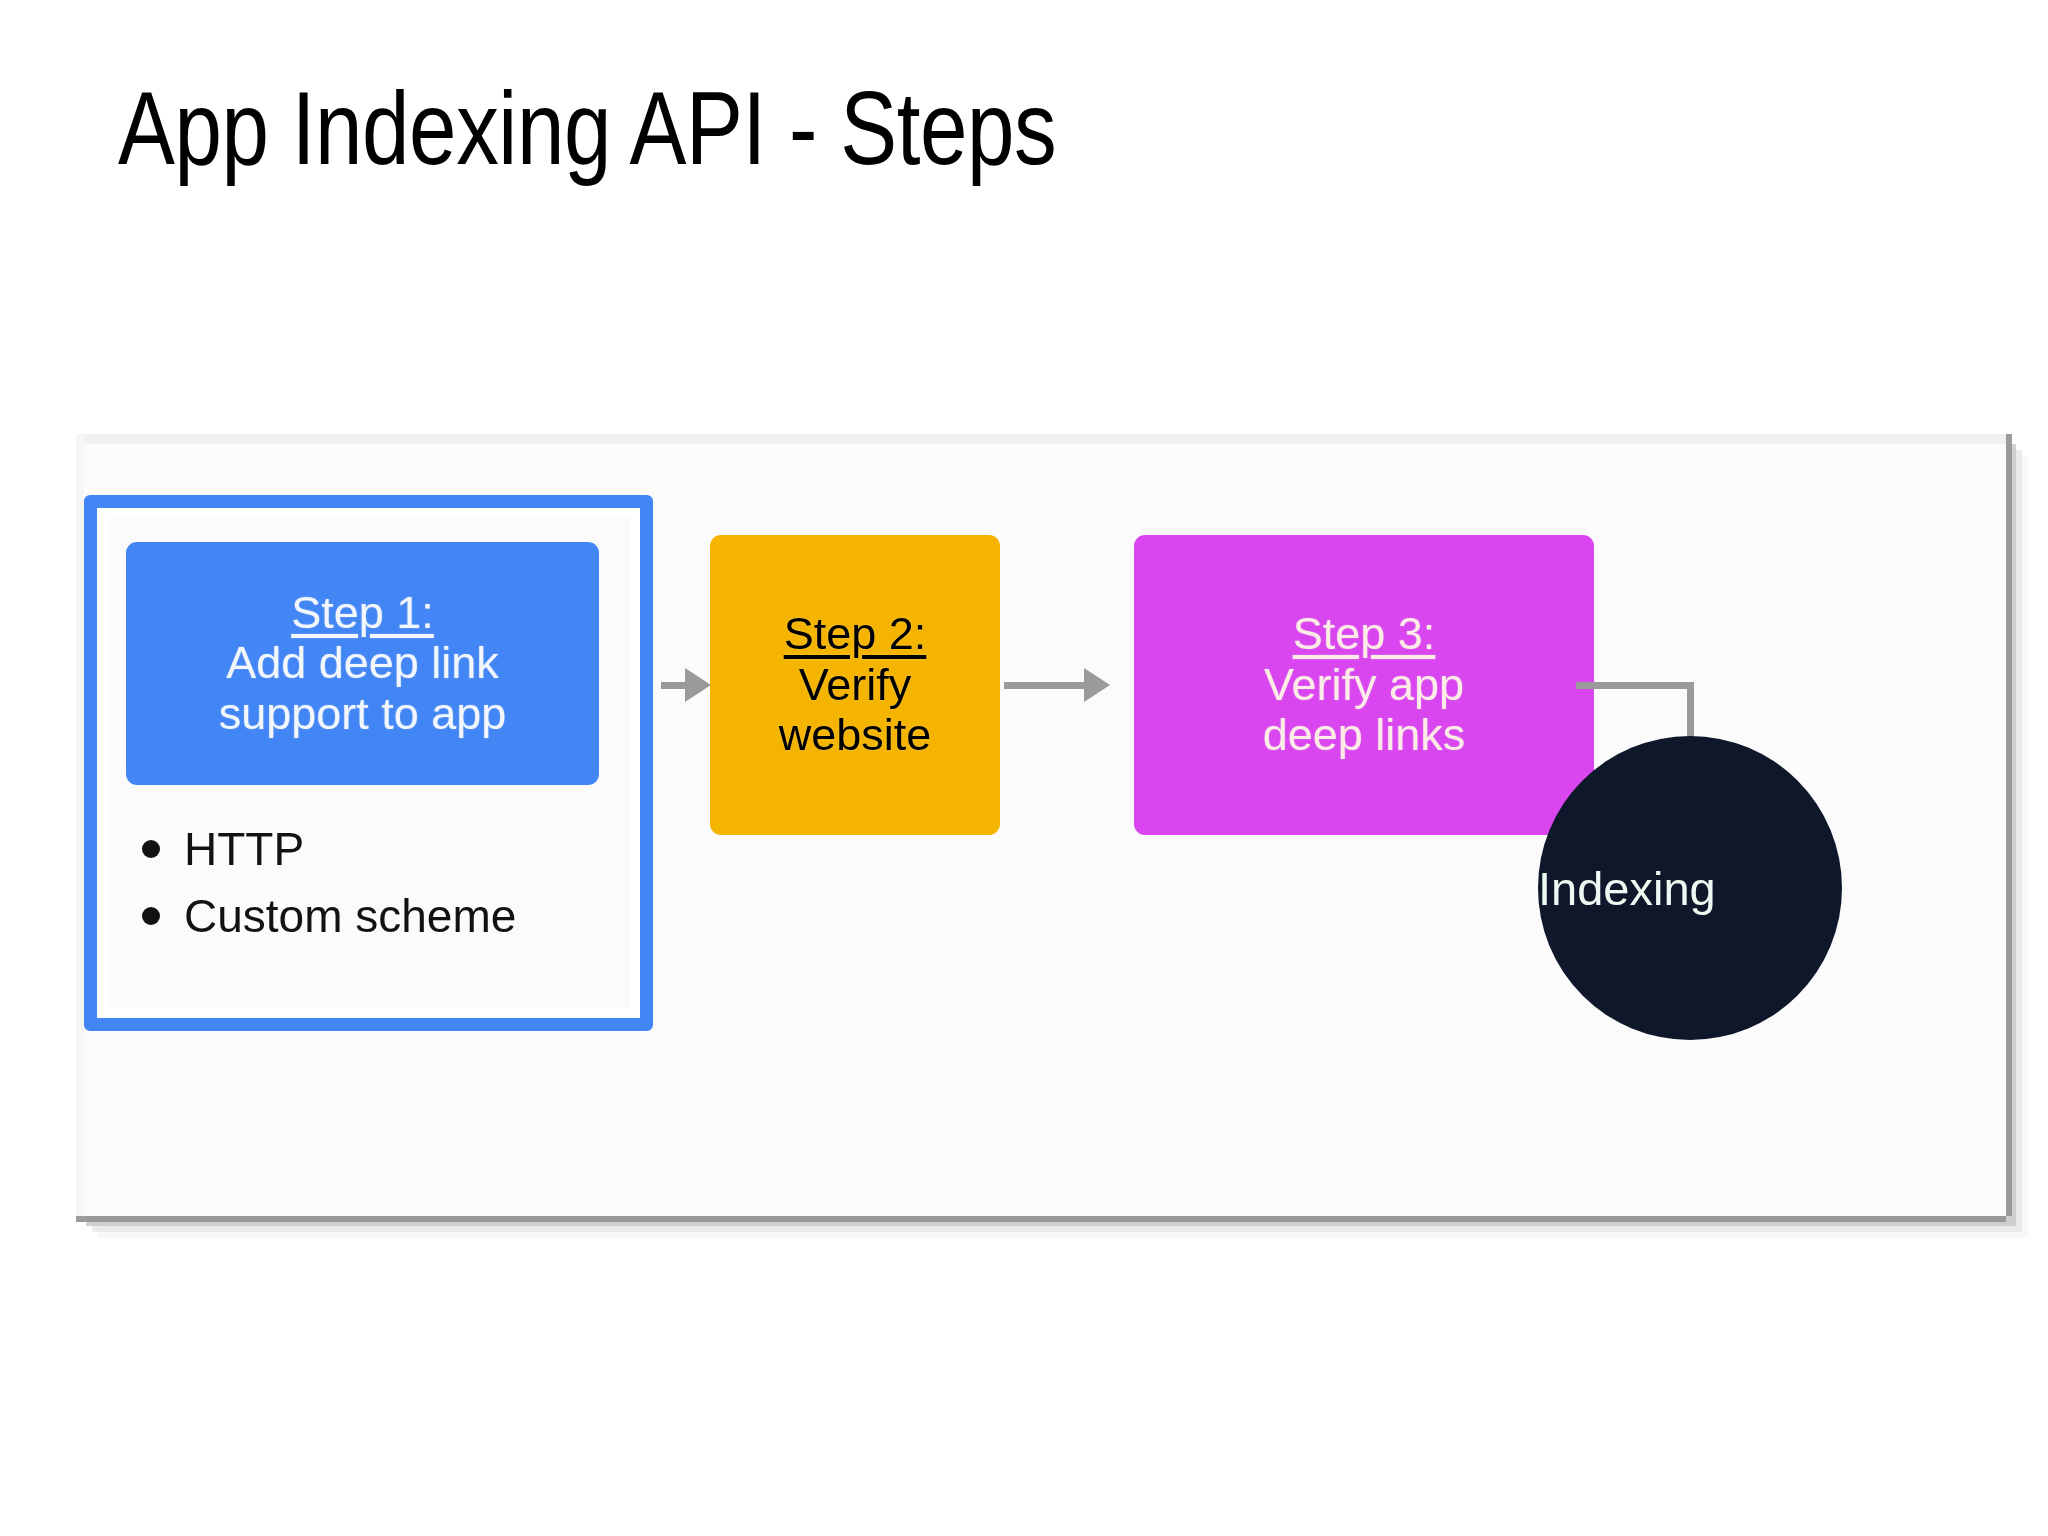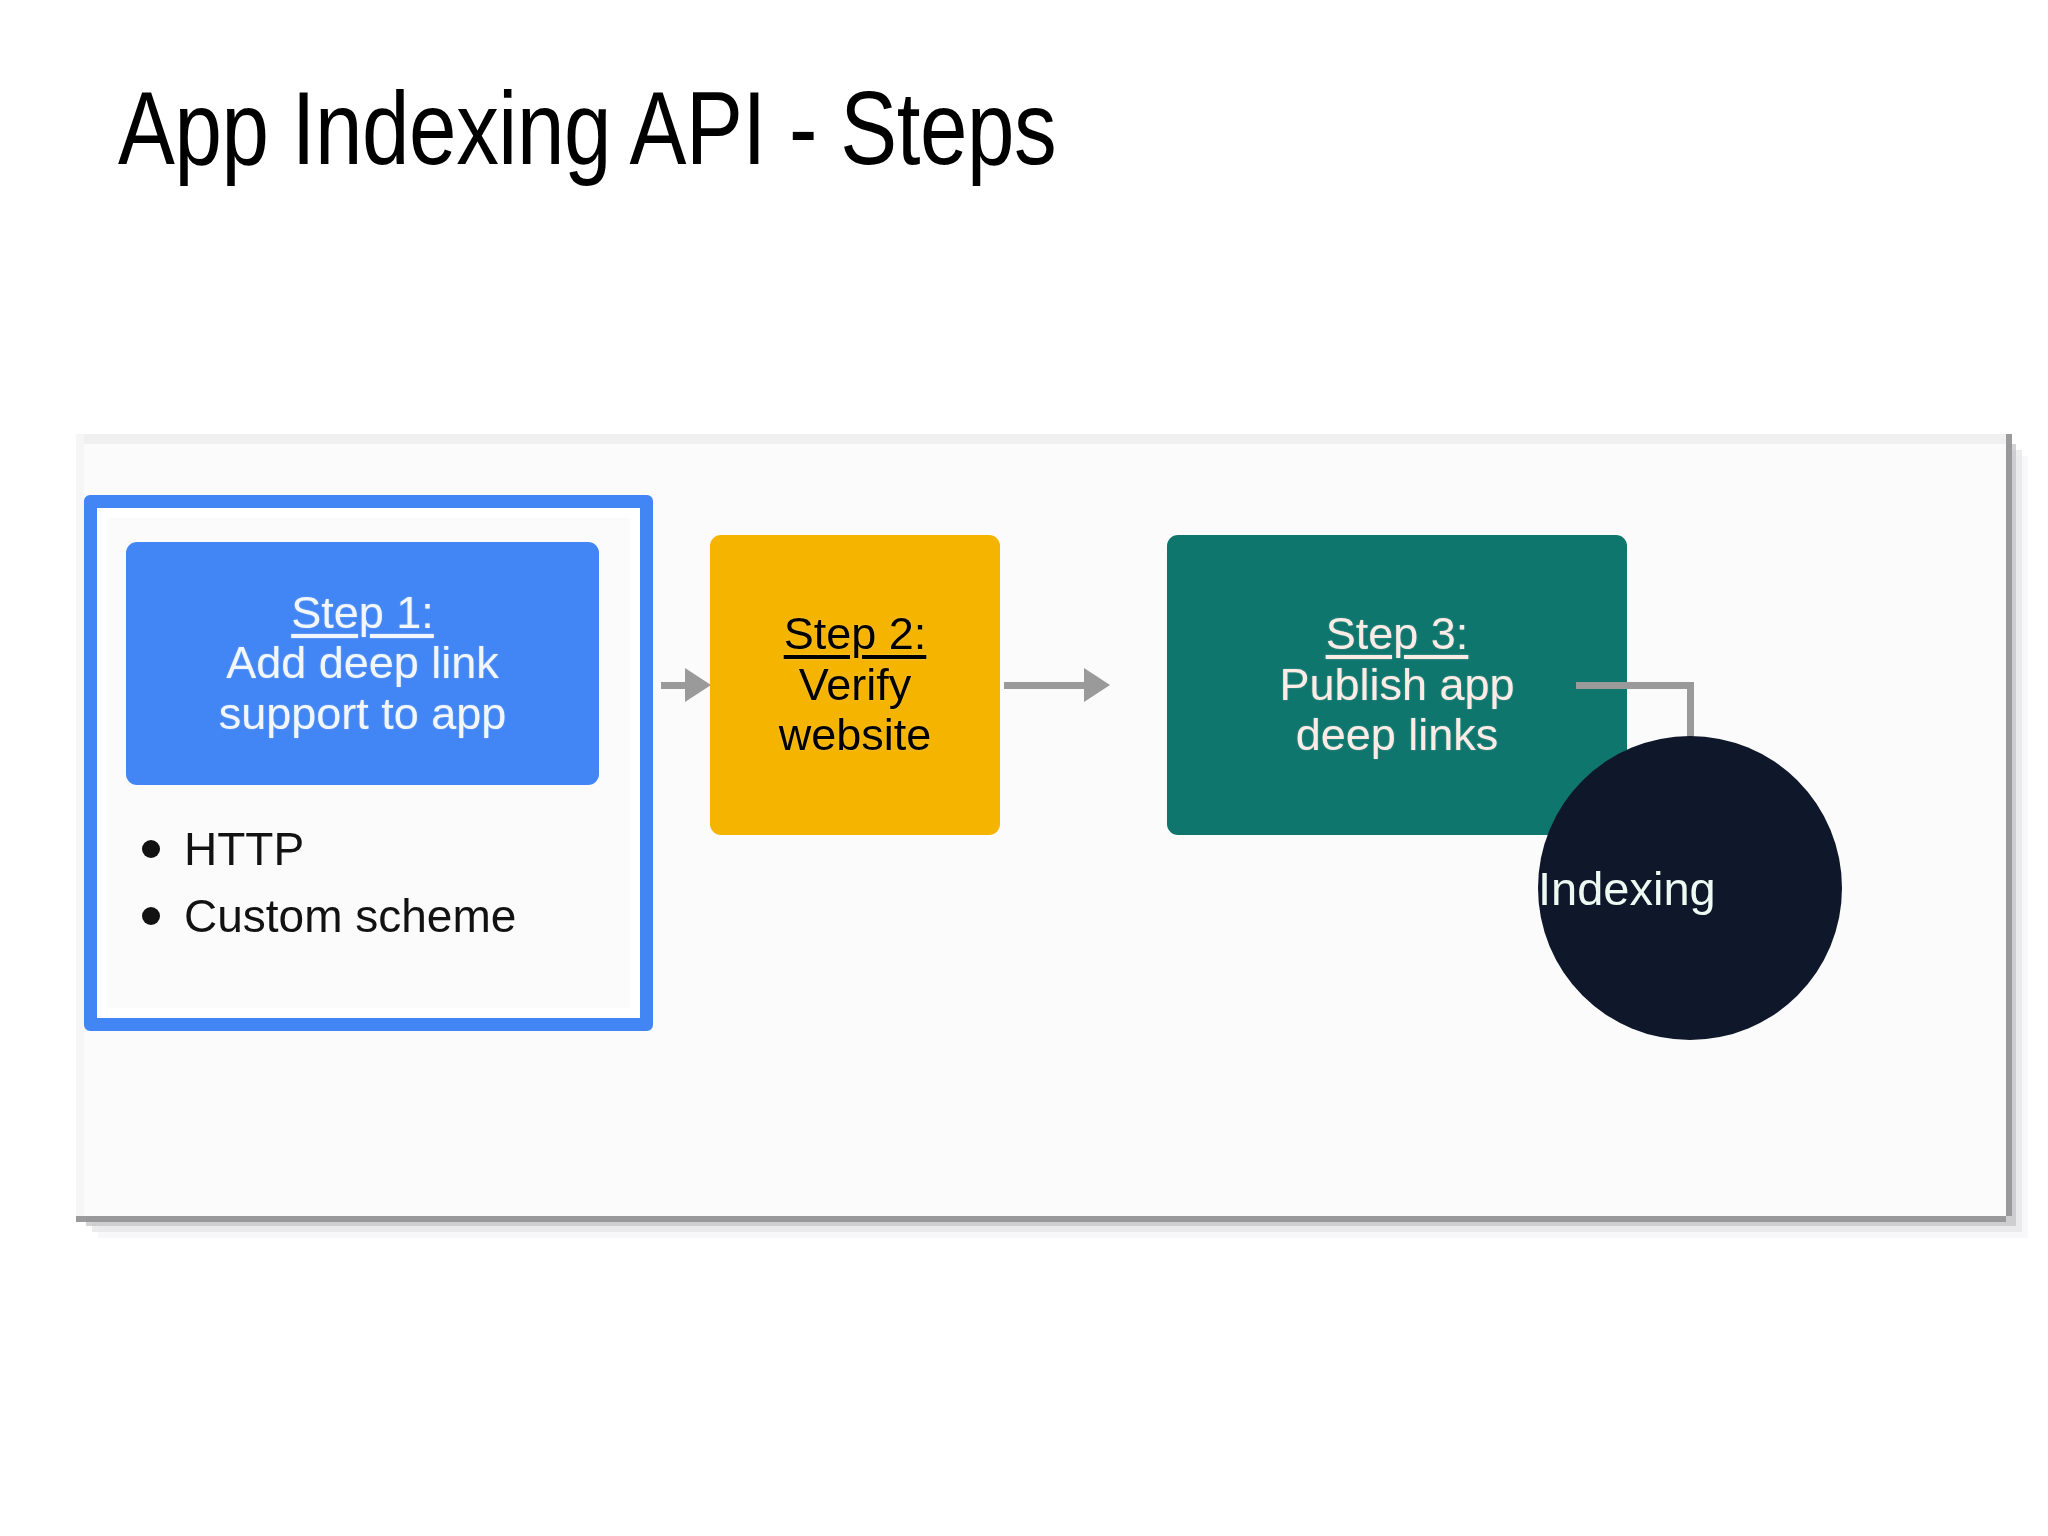--- a/index.html
+++ b/index.html
@@ -130,25 +130,25 @@
   
   .step2-box {
     left: 634px;
     top: 101px;
     width: 290px;
     height: 300px;
     background: #f5b400;
   }
   
   .step3-box {
-    left: 1091px;
+    left: 1058px;
     top: 101px;
     width: 460px;
     height: 300px;
-    background: #0f766e;
+    background: #d946ef;
   }
 
   
   .bullet-list {
     position: absolute;
     left: 45px;
     top: 316px;
     width: 470px;
   }
   .bullet-row {
@@ -262,21 +262,21 @@
     <div class="step-text step-head on-yellow">Step 2:</div>
     <div class="step-text on-yellow">Verify</div>
     <div class="step-text on-yellow">website</div>
   </div>
 
   <div class="conn conn-h arrow2-line"></div>
   <div class="arrow-head-right arrow2-head"></div>
 
   <div class="step-box step3-box">
     <div class="step-text step-head on-red">Step 3:</div>
-    <div class="step-text on-red">Publish app</div>
+    <div class="step-text on-red">Verify app</div>
     <div class="step-text on-red">deep links</div>
   </div>
 
   <div class="conn conn-h arrow3-h"></div>
   <div class="conn conn-v arrow3-v"></div>
   <div class="arrow-head-down arrow3-head"></div>
 
   <div class="indexing-circle">
     <span class="indexing-label">Indexing</span>
   </div>

